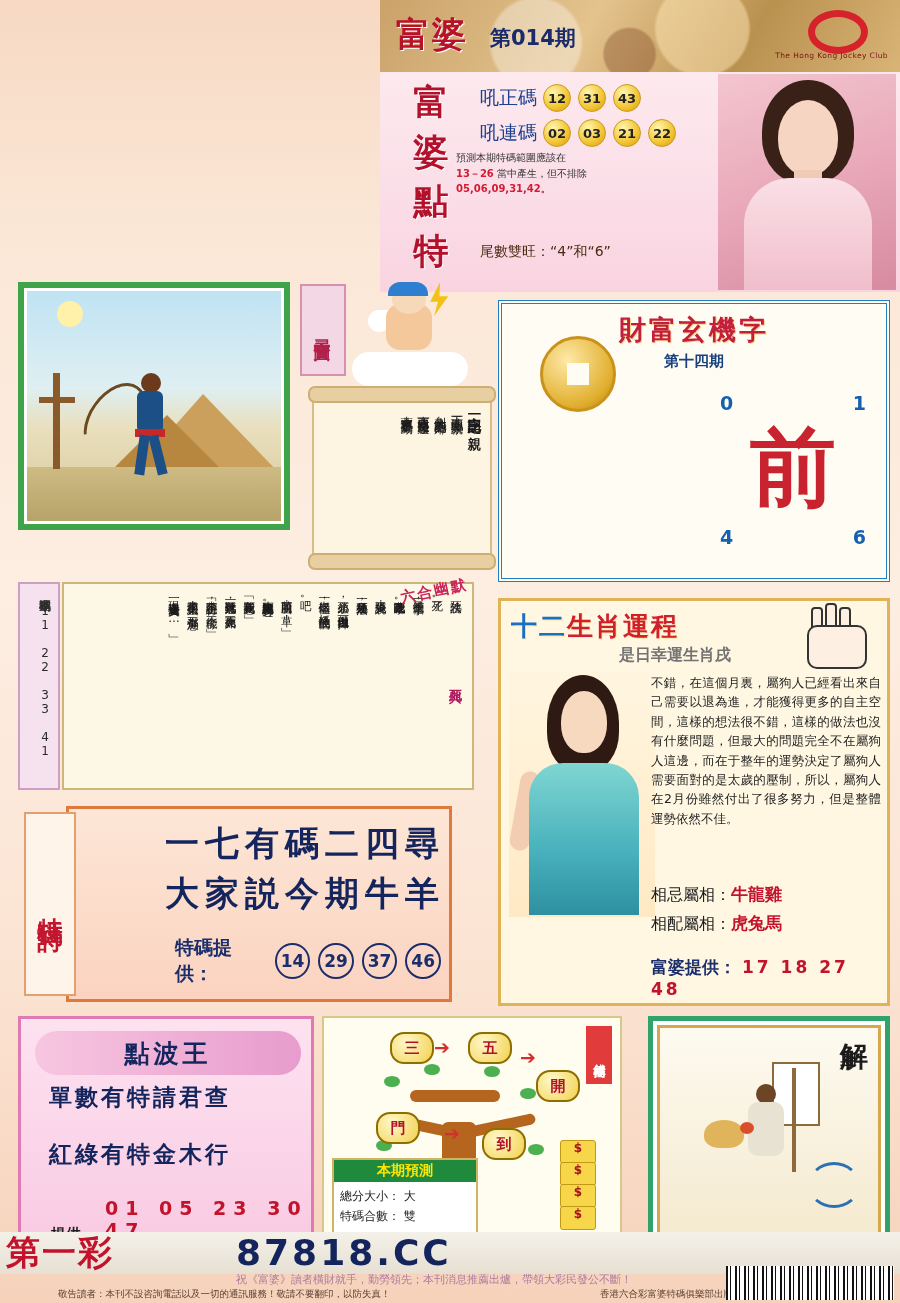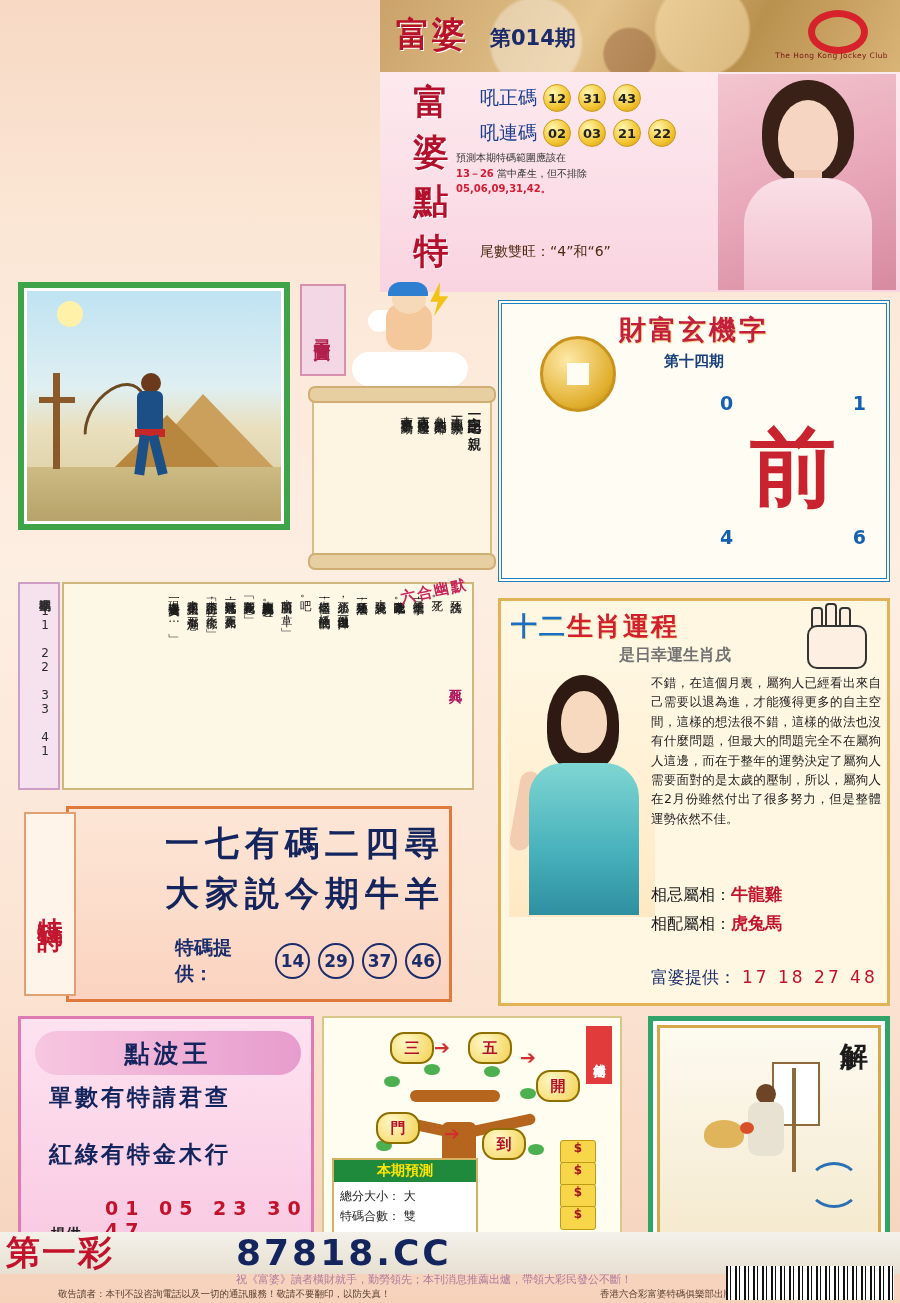--- a/index.html
+++ b/index.html
@@ -149,21 +149,21 @@
   #sx-body{position:absolute;left:150px;top:72px;width:230px;font-size:12.5px;line-height:1.55;color:#1f1f1f;text-align:justify;}
   #sx-lady{position:absolute;left:8px;top:70px;width:146px;height:246px;overflow:hidden;}
   #sx-lady .bg{position:absolute;inset:0;background:linear-gradient(180deg,#fff6e0,#ffe9c4);}
   #sx-lady .hair{position:absolute;left:38px;top:4px;width:72px;height:96px;border-radius:50% 50% 40% 40%;background:#2e1a12;}
   #sx-lady .face{position:absolute;left:52px;top:20px;width:46px;height:62px;border-radius:50% 50% 46% 46%;background:#f7d9c0;}
   #sx-lady .dress{position:absolute;left:20px;top:92px;width:110px;height:152px;border-radius:34px 34px 0 0;
     background:linear-gradient(180deg,#7fd6d2,#46b0bb 60%,#2f8fa0);}
   #sx-lady .arm{position:absolute;left:6px;top:100px;width:20px;height:80px;background:#f2cdb2;border-radius:10px;transform:rotate(10deg);}
   #sx-rows{position:absolute;left:150px;bottom:64px;width:236px;font-size:16px;line-height:1.75;color:#1a1a1a;}
   #sx-rows b{color:#c3132c;font-size:17px;}
-  #sx-provide{position:absolute;left:150px;bottom:14px;font-size:17px;font-weight:normal;color:#1b2d6b;}
+  #sx-provide{position:absolute;left:150px;bottom:4px;font-size:17px;font-weight:bold;color:#1b2d6b;}
   #sx-provide .nums{color:#c3132c;letter-spacing:3px;margin-left:6px;}
 
   
   #dianbo{left:18px;top:1016px;width:296px;height:244px;background:linear-gradient(180deg,#fde2f0,#f9c9e2);
     border:3px solid #e07ab2;}
   #dianbo .bar{position:absolute;left:14px;top:12px;width:266px;height:44px;border-radius:22px;
     background:linear-gradient(90deg,#f7c6e0,#e79ccd);}
   #dianbo .bar span{position:absolute;inset:0;display:flex;align-items:center;justify-content:center;
     font-size:25px;font-weight:bold;color:#14255e;letter-spacing:4px;}
   #dianbo .l1,#dianbo .l2{position:absolute;left:28px;font-size:23px;font-weight:bold;color:#14255e;letter-spacing:3px;}

